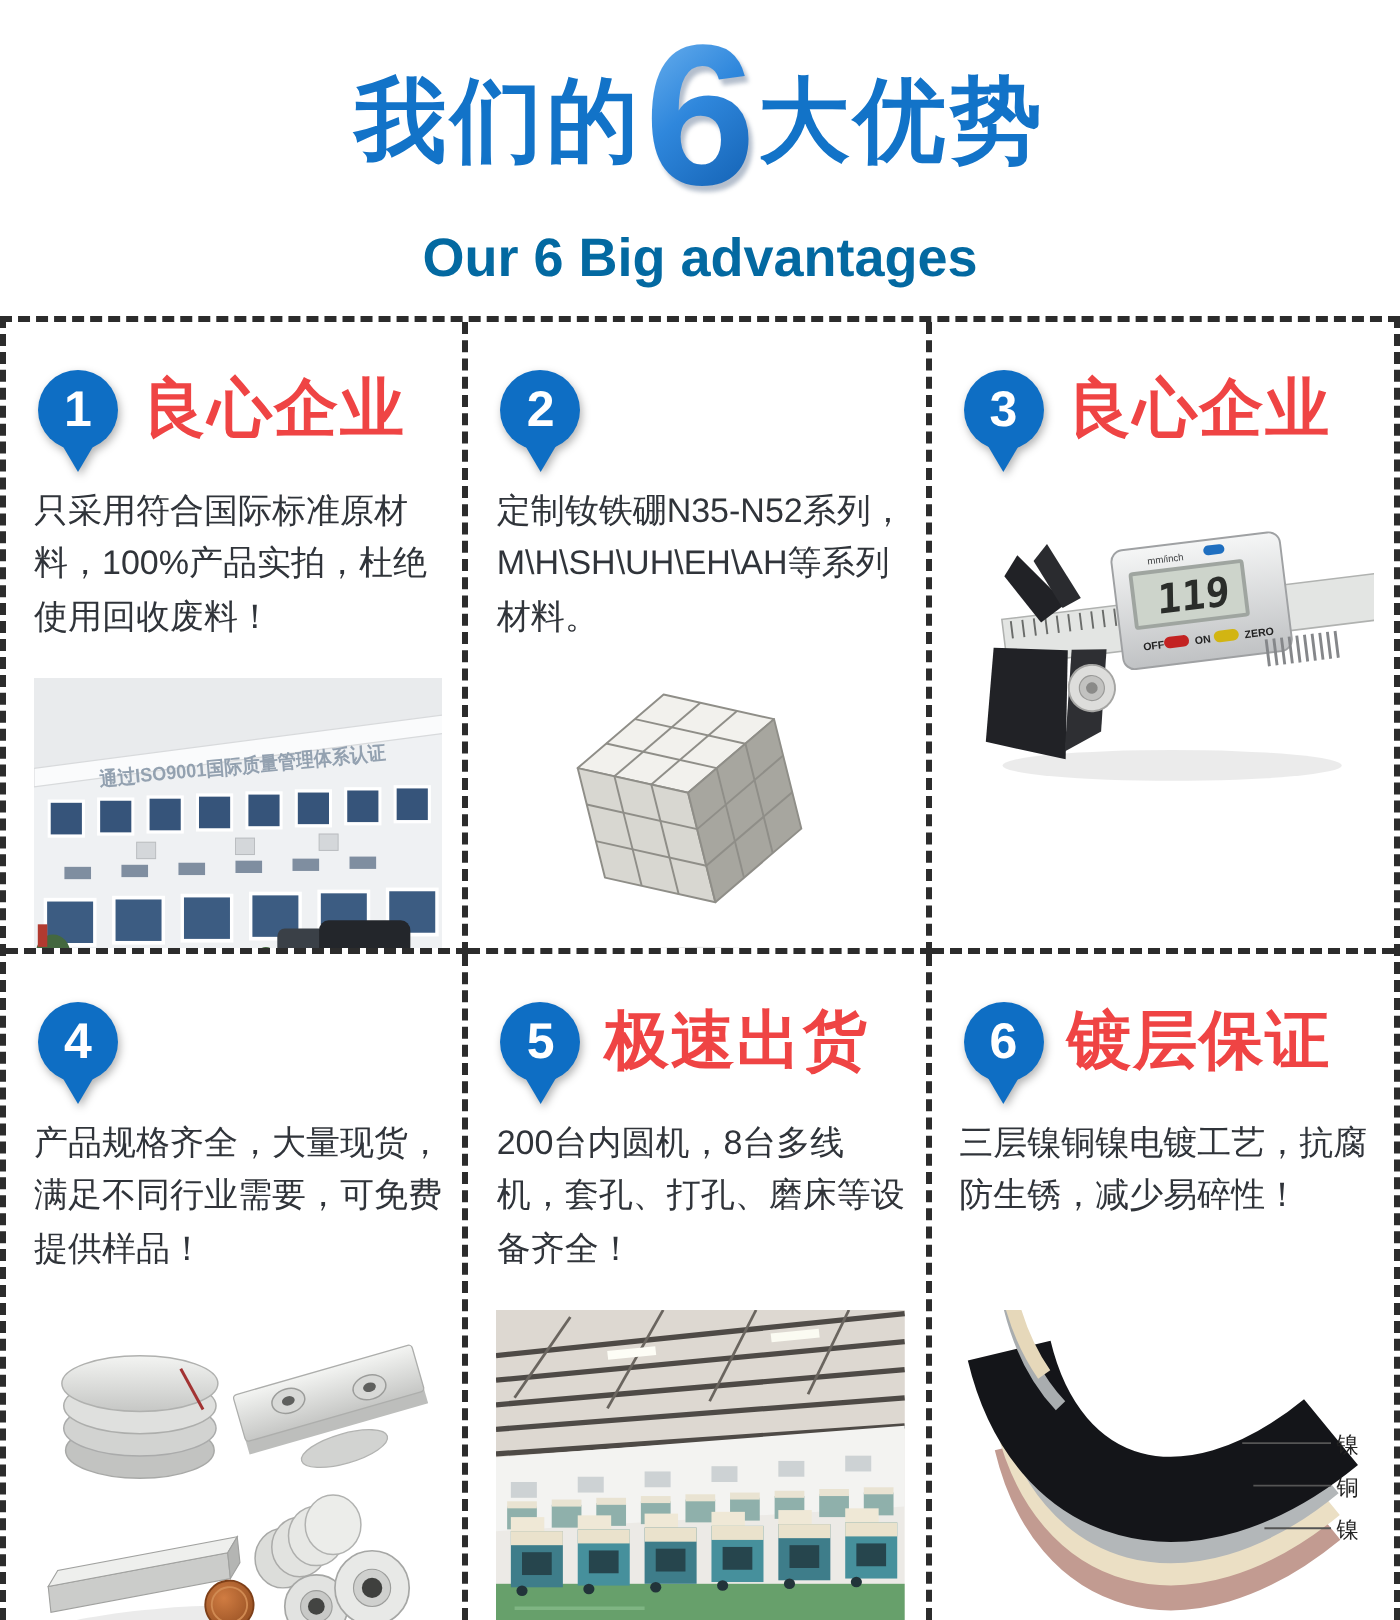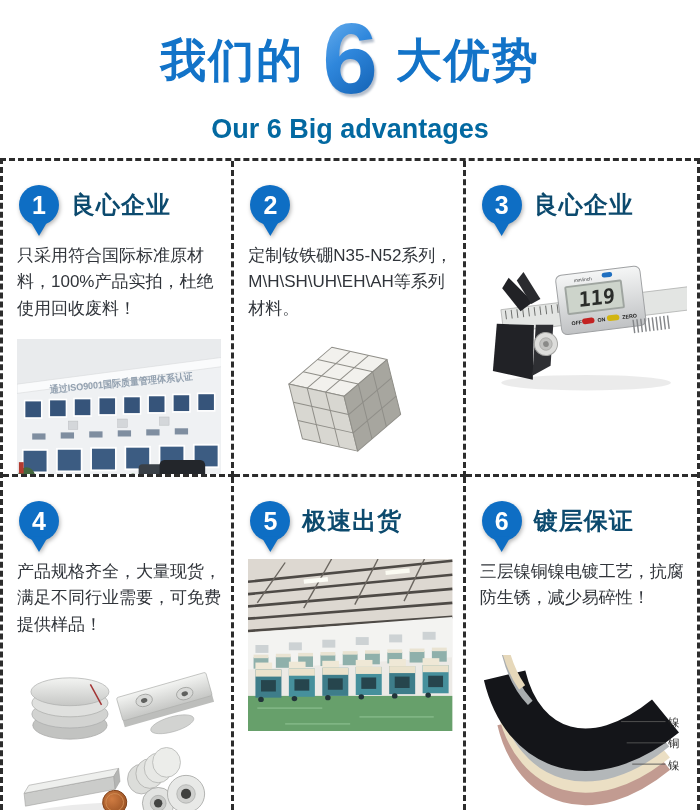--- a/index.html
+++ b/index.html
@@ -3,21 +3,21 @@
 <meta charset="utf-8">
 <style>
   html,body{margin:0;padding:0;}
   body{
     width:700px;height:810px;overflow:hidden;background:#ffffff;
     font-family:"Liberation Sans","DejaVu Sans",sans-serif;
     -webkit-font-smoothing:antialiased;
   }
   
   .header{height:158px;text-align:center;padding-top:10px;box-sizing:border-box;}
-  .title-row{display:flex;align-items:center;justify-content:center;gap:18px;height:102px;}
+  .title-row{display:flex;align-items:center;justify-content:center;gap:1px;height:102px;}
   .title-zh{font-size:46px;font-weight:800;color:#1273c8;letter-spacing:2px;}
   .big-six{
     font-size:100px;font-weight:800;line-height:.9;margin-top:-6px;
     background:linear-gradient(140deg,#63abec 10%,#2f87dc 45%,#1260b2 95%);
     -webkit-background-clip:text;background-clip:text;color:transparent;
     -webkit-text-fill-color:transparent;
     filter:drop-shadow(2px 3px 1px rgba(40,70,110,.35));
   }
   .subtitle{font-size:27px;font-weight:700;color:#0369a1;margin-top:2px;}
   
@@ -29,21 +29,21 @@
   .cell{box-sizing:border-box;padding:14px 10px 0 14px;overflow:hidden;}
   .cell.col1,.cell.col2{border-right:3px dashed #2c2c2c;}
   .cell.row1{border-bottom:3px dashed #2c2c2c;}
   .cell-head{display:flex;align-items:center;gap:12px;margin:4px 0 12px 2px;height:52px;}
   .pin{position:relative;width:40px;height:40px;flex:0 0 40px;background:#0e6ec4;border-radius:50%;
        display:flex;align-items:center;justify-content:center;
        filter:drop-shadow(1px 2px 2px rgba(0,0,0,.3));}
   .pin::after{content:"";position:absolute;left:11px;top:33px;width:18px;height:18px;
        background:#0e6ec4;clip-path:polygon(50% 100%,0 15%,100% 15%);}
   .pin-num{color:#fff;font-size:25px;font-weight:800;position:relative;z-index:2;}
-  .cell-title{margin:0;font-size:24px;font-weight:800;color:#0c4a6e;letter-spacing:1px;}
+  .cell-title{margin:0;font-size:32px;font-weight:800;color:#ef4444;letter-spacing:1px;}
   .cell-desc{margin:0;font-size:17px;line-height:1.55;color:#30343a;height:94px;}
   .cell-img{height:156px;margin-top:2px;position:relative;}
   .row2 .cell-img{height:172px;}
   .cell-img svg{display:block;width:100%;height:100%;}
 </style>
 </head>
 <body>
 
 <header class="header">
   <div class="title-row">
@@ -251,20 +251,21 @@
     </div>
   </section>
 
   <section class="cell row2 col2">
     <div class="cell-head">
       <span class="pin">
           <span class="pin-num">5</span>
         </span>
       <h2 class="cell-title">极速出货</h2>
     </div>
+    <p class="cell-desc">200台内圆机，8台多线机，套孔、打孔、磨床等设备齐全！</p>
     <div class="cell-img">
       <svg viewBox="0 0 220 196" preserveAspectRatio="none">
         <rect width="220" height="196" fill="#eceae6"></rect>
         <polygon points="0,0 220,0 220,66 0,84" fill="#ddd8d1"></polygon>
         <g stroke="#4e4a46" stroke-width="3">
           <line x1="0" y1="26" x2="220" y2="2"></line>
             <line x1="0" y1="40" x2="220" y2="18"></line>
           <line x1="0" y1="54" x2="220" y2="34"></line>
             <line x1="0" y1="68" x2="220" y2="50"></line>
           <line x1="0" y1="82" x2="220" y2="66"></line>

